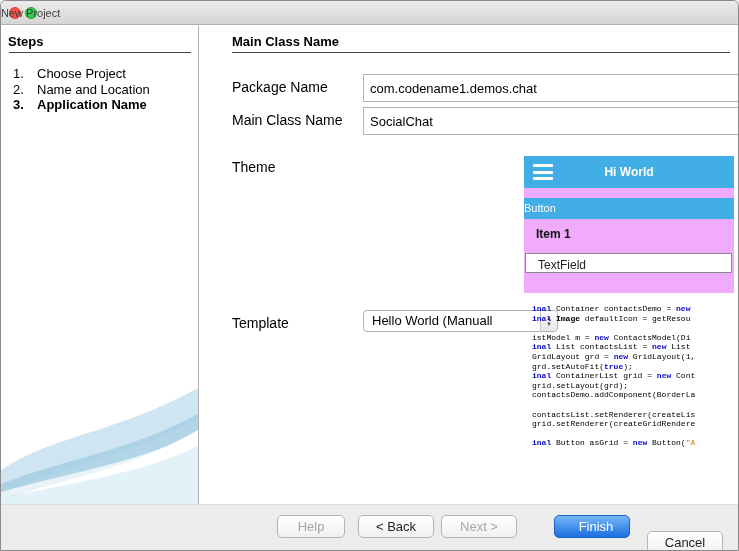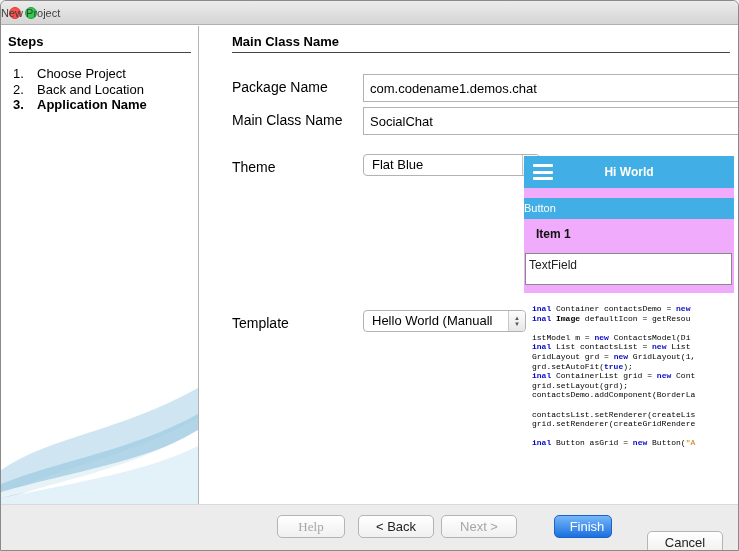--- a/index.html
+++ b/index.html
@@ -56,21 +56,21 @@
   }
   .stepper span { font-size:6px; line-height:6px; }
   
   .preview { position:absolute; left:302px; top:130px; width:210px; height:137px; background:#f0abfc; overflow:hidden; }
   .pv-header { position:absolute; top:0; left:0; right:0; height:32px; background:#41aee5; }
   .pv-burger { position:absolute; left:9px; top:8px; width:20px; height:16px; display:flex; flex-direction:column; justify-content:space-between; }
   .pv-burger i { display:block; height:3px; background:#fff; border-radius:1px; }
   .pv-title { position:absolute; left:0; right:0; top:0; height:32px; text-align:center; line-height:32px; color:#fff; font-size:12px; font-weight:bold; }
   .pv-button { position:absolute; top:42px; left:0; right:0; height:21px; background:#41aee5; color:#fff; font-size:11px; line-height:21px; }
   .pv-item { position:absolute; top:71px; left:12px; font-size:12px; font-weight:bold; color:#111; }
-  .pv-tf { position:absolute; top:97px; left:1px; right:2px; height:32px; border:1px solid #8a8a8a; background:#fff; font-size:12px; line-height:22px; padding-left:3px; color:#222; }
+  .pv-tf { position:absolute; top:97px; left:1px; right:2px; height:20px; border:1px solid #8a8a8a; background:#fff; font-size:12px; line-height:22px; padding-left:12px; color:#222; }
   
   .code {
     position:absolute; left:310px; top:278px; width:230px; height:152px; overflow:hidden;
     font-family:Liberation Mono, monospace; font-size:8px; line-height:9.6px;
     white-space:pre; color:#000;
   }
   .tok-kw { color:#0a0ac6; font-weight:bold; }
   .tok-b  { color:#000; font-weight:bold; }
   .tok-str{ color:#ce7b00; }
   .tok-pl { color:#000; }
@@ -98,21 +98,21 @@
   <div class="sidebar">
     <div class="steps-heading">Steps</div>
     <div class="steps-rule"></div>
     <div class="steps-list">
       <div class="step-row">
         <span class="step-num">1.</span>
         <span>Choose Project</span>
       </div>
       <div class="step-row">
         <span class="step-num">2.</span>
-        <span>Back and Location</span>
+        <span>Name and Location</span>
       </div>
       <div class="step-row current">
         <span class="step-num">3.</span>
         <span>Application Name</span>
       </div>
     </div>
     <svg class="watermark" viewBox="0 0 197 130" preserveAspectRatio="none">
       <path d="M0 96 C 50 62, 118 58, 197 14 L197 44 C 120 86, 58 92, 0 122 Z" fill="#cfe6f2"></path>
       <path d="M0 110 C 60 86, 132 76, 197 40 L197 56 C 128 96, 58 106, 0 126 Z" fill="#a5cee3" opacity="0.85"></path>
       <path d="M0 118 C 70 98, 140 88, 197 58 L197 64 C 136 96, 66 108, 0 124 Z" fill="#ffffff" opacity="0.7"></path>
@@ -124,30 +124,23 @@
     <div class="main-heading">Main Class Name</div>
     <div class="main-rule"></div>
 
     <label class="fld-label" style="left:10px; top:53px;">Package Name</label>
     <input class="tf" style="left: 141px; top: 48px; width: 379px;" type="text" value="com.codename1.demos.chat">
 
     <label class="fld-label" style="left:10px; top:86px;">Main Class Name</label>
     <input class="tf" style="left: 141px; top: 81px; width: 379px;" type="text" value="SocialChat">
 
     <label class="fld-label" style="left:10px; top:133px;">Theme</label>
-    <div class="combo" style="left:141px; top:128px; width:177px;">
-      <span class="combo-text">Flat Blue</span>
-      <span class="stepper">
-          <span>▲</span>
-          <span>▼</span>
-        </span>
-    </div>
 
     <label class="fld-label" style="left:10px; top:289px;">Template</label>
-    <div class="combo" style="left:141px; top:284px; width:163px;">
+    <div class="combo" style="left:141px; top:284px; width:195px;">
       <span class="combo-text">Hello World (Manuall</span>
       <span class="stepper">
           <span>▲</span>
           <span>▼</span>
         </span>
     </div>
 
     <div class="preview">
       <div class="pv-header">
         <span class="pv-burger">
@@ -159,20 +152,20 @@
       </div>
       <div class="pv-button">Button</div>
       <div class="pv-item">Item 1</div>
       <div class="pv-tf">TextField</div>
     </div>
 
     <div class="code"><div class="code-line"><span class="tok-kw">inal</span><span class="tok-pl"> Container contactsDemo = </span><span class="tok-kw">new</span><span class="tok-pl"> </span></div><div class="code-line"><span class="tok-kw">inal</span><span class="tok-pl"> </span><span class="tok-b">Image</span><span class="tok-pl"> defaultIcon = getResou</span></div><div class="code-line">&nbsp;</div><div class="code-line"><span class="tok-pl">istModel m = </span><span class="tok-kw">new</span><span class="tok-pl"> ContactsModel(Di</span></div><div class="code-line"><span class="tok-kw">inal</span><span class="tok-pl"> List contactsList = </span><span class="tok-kw">new</span><span class="tok-pl"> List</span></div><div class="code-line"><span class="tok-pl">GridLayout grd = </span><span class="tok-kw">new</span><span class="tok-pl"> GridLayout(1,</span></div><div class="code-line"><span class="tok-pl">grd.setAutoFit(</span><span class="tok-kw">true</span><span class="tok-pl">);</span></div><div class="code-line"><span class="tok-kw">inal</span><span class="tok-pl"> ContainerList grid = </span><span class="tok-kw">new</span><span class="tok-pl"> Cont</span></div><div class="code-line"><span class="tok-pl">grid.setLayout(grd);</span></div><div class="code-line"><span class="tok-pl">contactsDemo.addComponent(BorderLa</span></div><div class="code-line">&nbsp;</div><div class="code-line"><span class="tok-pl">contactsList.setRenderer(createLis</span></div><div class="code-line"><span class="tok-pl">grid.setRenderer(createGridRendere</span></div><div class="code-line">&nbsp;</div><div class="code-line"><span class="tok-kw">inal</span><span class="tok-pl"> Button asGrid = </span><span class="tok-kw">new</span><span class="tok-pl"> Button(</span><span class="tok-str">"A</span></div></div>
   </div>
 
   <div class="footer">
-    <button class="btn disabled" style="left:276px; width:68px;font-family:Liberation Serif, serif;">Help</button>
+    <button class="btn disabled" style="left:276px; width:68px;">Help</button>
     <button class="btn" style="left:357px; width:76px;">&lt; Back</button>
     <button class="btn disabled" style="left:440px; width:76px;">Next &gt;</button>
-    <button class="btn default" style="left:553px; width:58px;padding-left:8px;">Finish</button>
+    <button class="btn default" style="left:553px; width:76px;padding-left:8px;">Finish</button>
     <button class="btn" style="left:646px; width:76px;margin-top:16px;">Cancel</button>
   </div>
 
 </div>
 
 </body></html>

